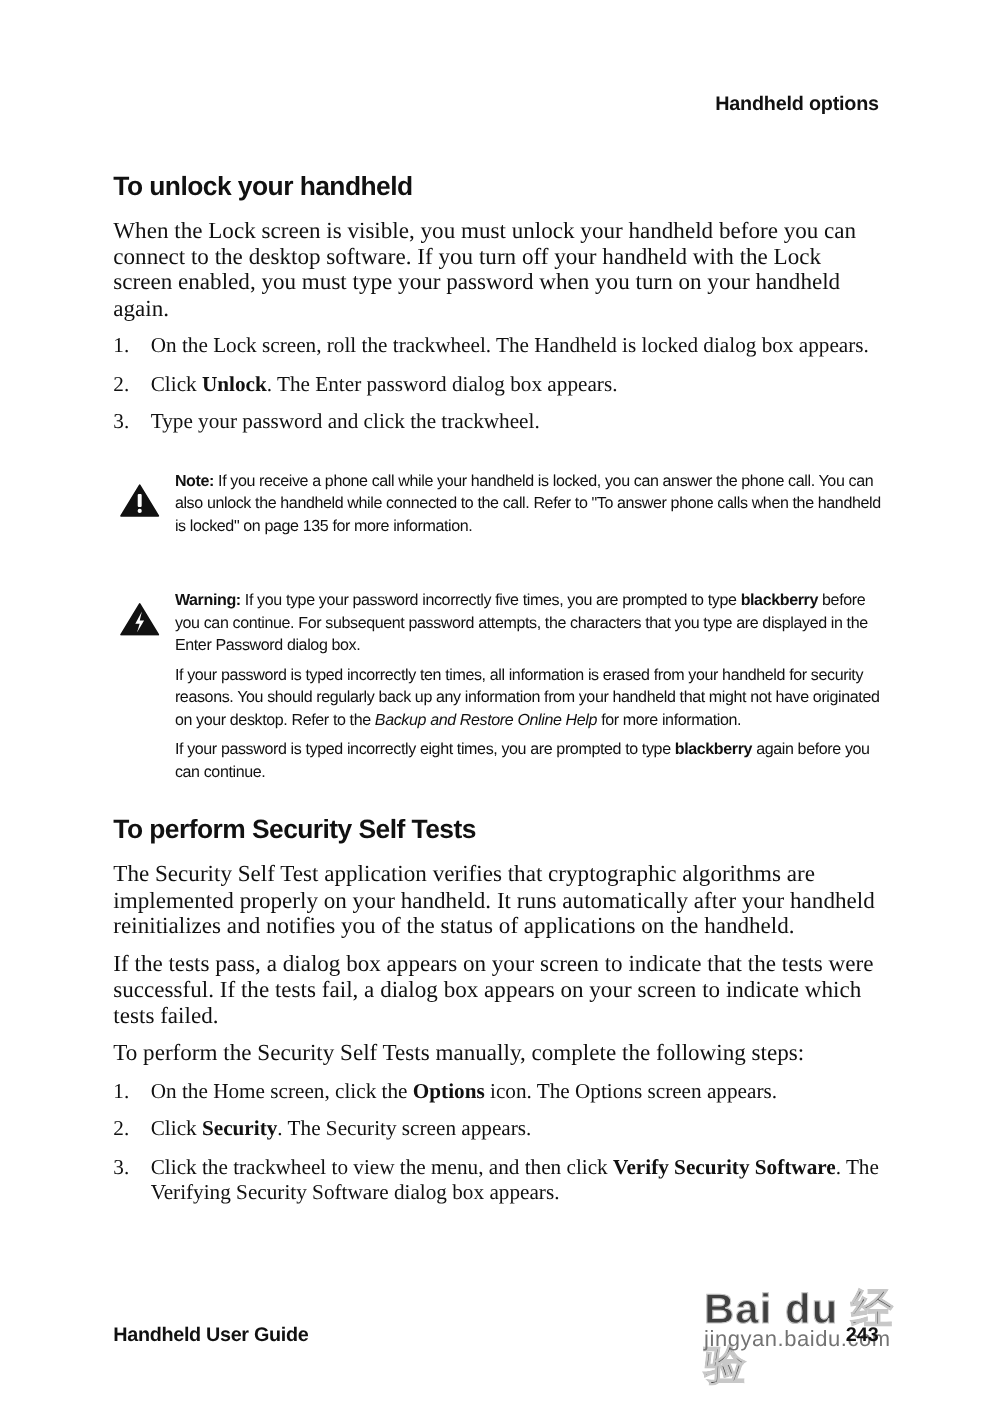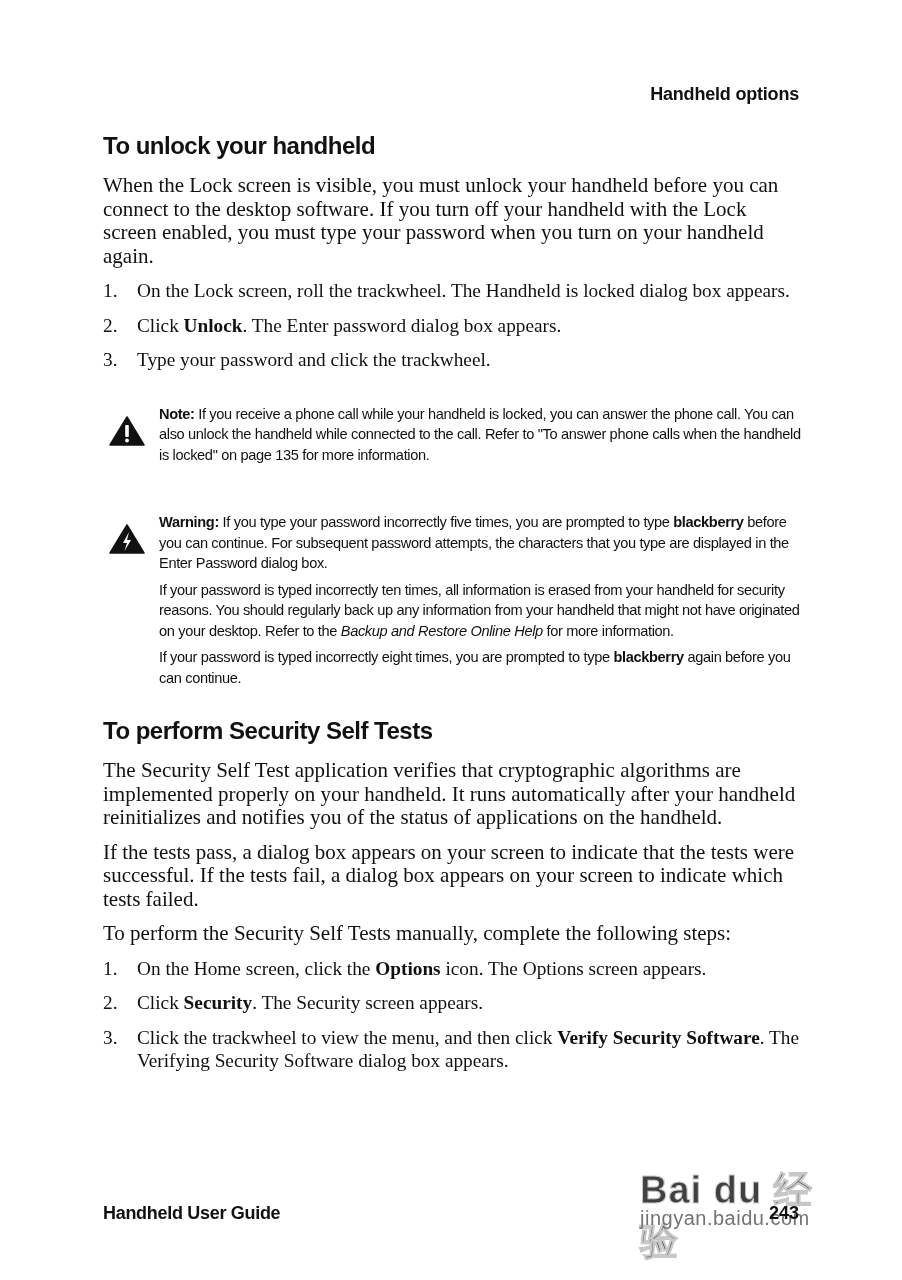--- a/index.html
+++ b/index.html
@@ -1,18 +1,18 @@
 <!DOCTYPE html>
 <html><head>
 <meta charset="utf-8">
 <style>
   html, body { margin: 0; padding: 0; background: #ffffff; }
   body { width: 902px; height: 1280px; position: relative; overflow: hidden; color: #111; }
   .running-head { position: absolute; top: 84px; right: 103px; font-family: "Liberation Sans", sans-serif; font-weight: bold; font-size: 18px; letter-spacing: -0.2px; }
-  .content { position: absolute; left: 103px; top: 131px; width: 700px; }
+  .content { position: absolute; left: 103px; top: 155px; width: 700px; }
   h2 { font-family: "Liberation Sans", sans-serif; font-weight: bold; font-size: 24px; letter-spacing: -0.5px; margin: 0 0 13px 0; line-height: 30px; }
   p.body { font-family: "Liberation Serif", serif; font-size: 21px; line-height: 23.5px; margin: 0 0 11px 0; }
   ol.steps { list-style: none; margin: 0; padding: 0; }
   ol.steps li { position: relative; padding-left: 34px; font-family: "Liberation Serif", serif; font-size: 19.3px; line-height: 23.5px; margin-bottom: 11px; }
   ol.steps li .num { position: absolute; left: 0; top: 0; }
   b.ui { font-weight: bold; }
   .callout { position: relative; padding-left: 56px; margin-top: 18px; font-family: "Liberation Sans", sans-serif; font-size: 14.6px; line-height: 20.5px; letter-spacing: -0.35px; }
   .callout .icon { position: absolute; left: 6px; top: 12px; width: 36px; height: 30px; }
   .callout p { margin: 0 0 6px 0; }
   .callout .lead { font-weight: bold; }

